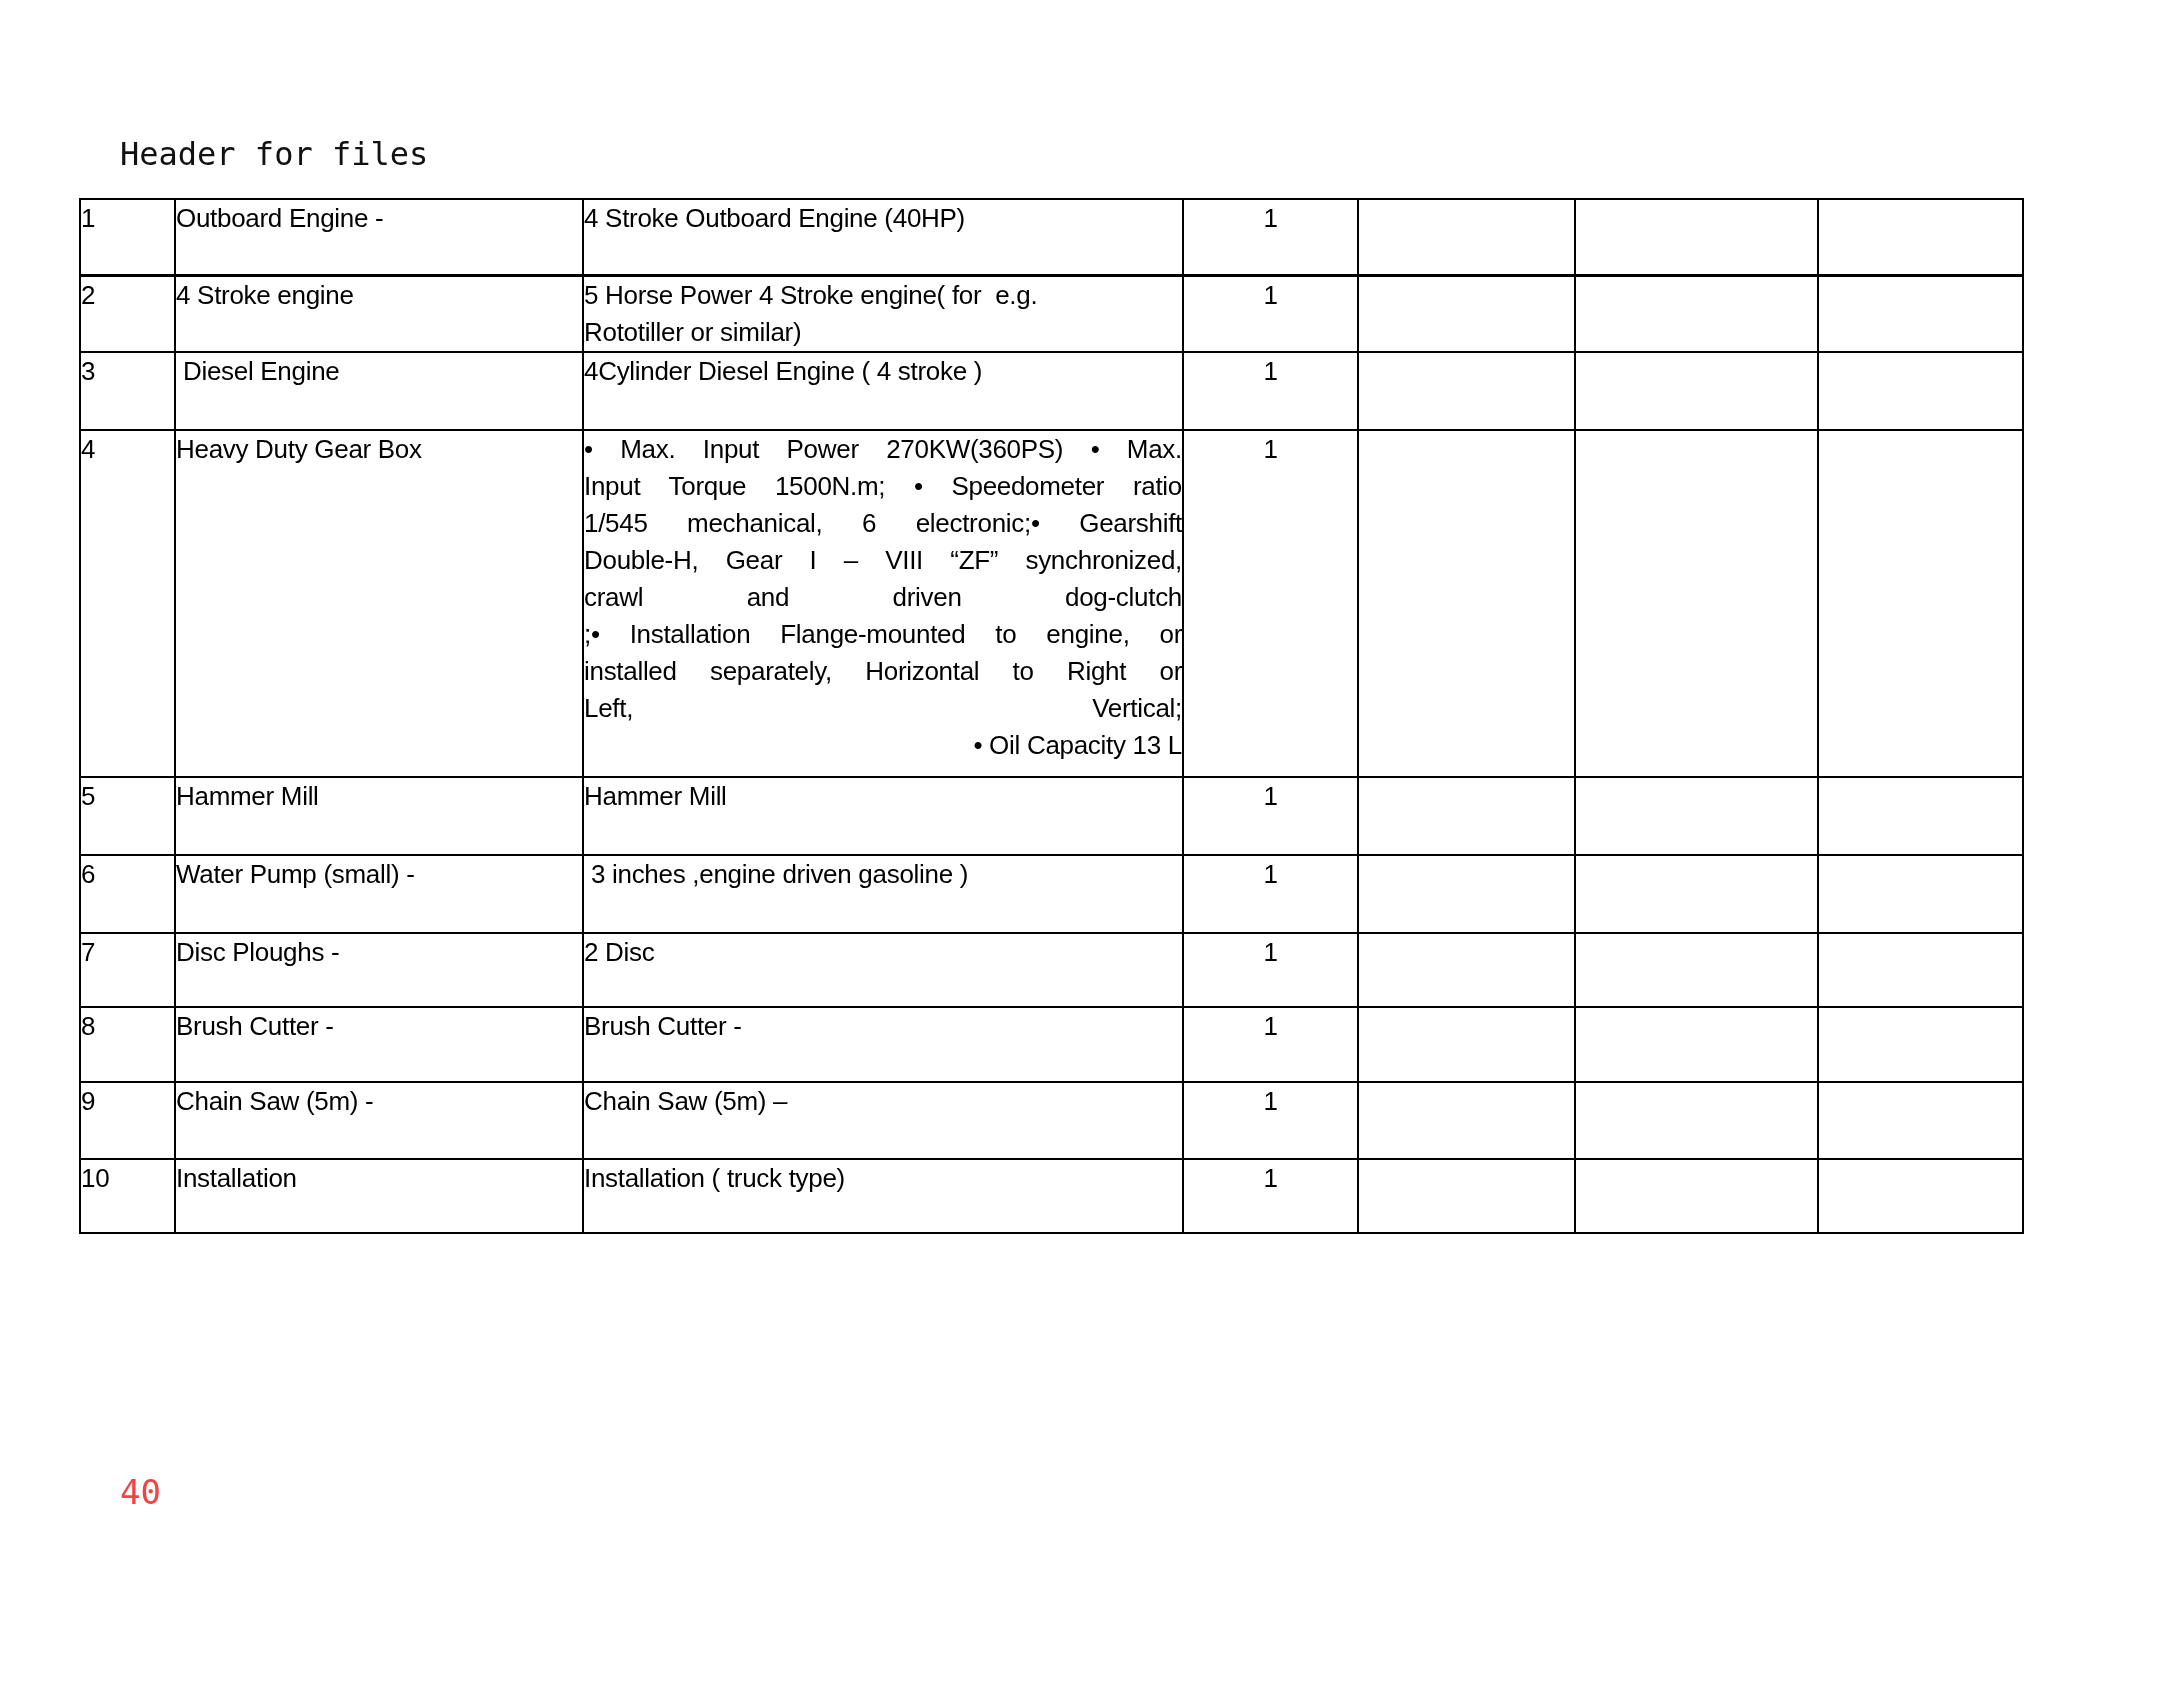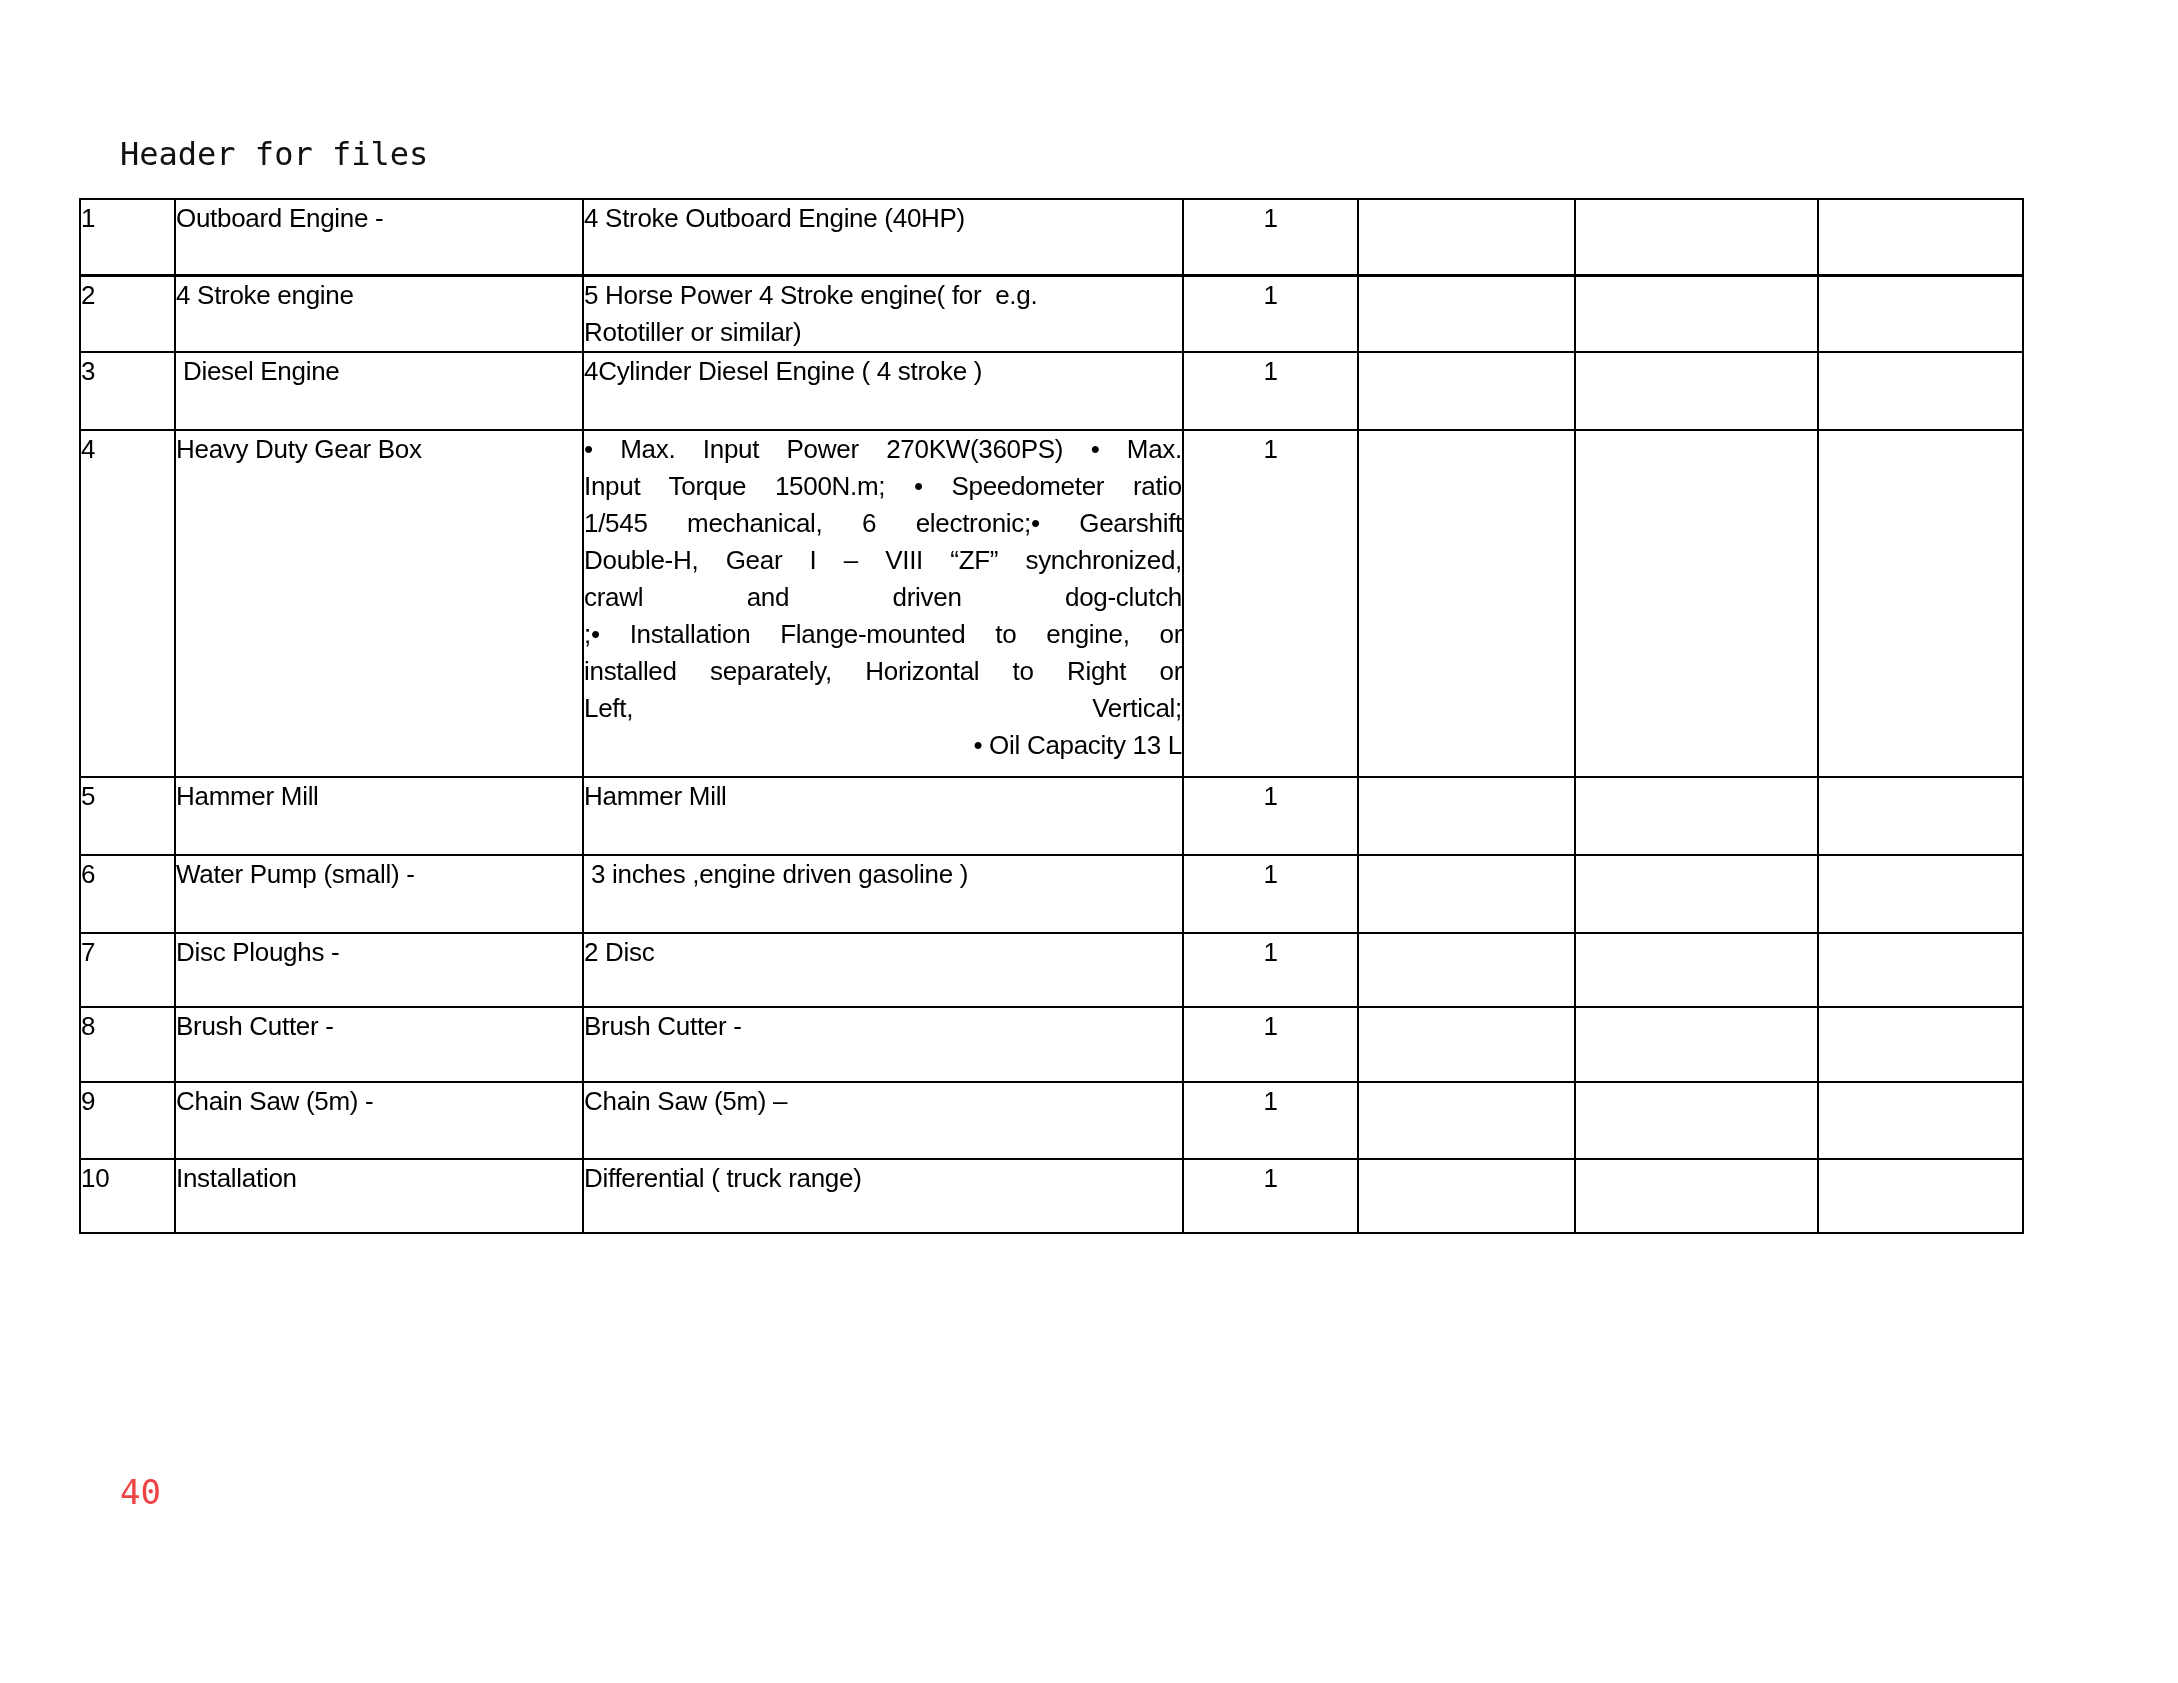--- a/index.html
+++ b/index.html
@@ -181,21 +181,21 @@
           <td class="c-empty"></td>
           <td class="c-empty"></td>
           <td class="c-empty"></td>
         </tr>
         <tr style="height: 74px;">
           <td class="c-num">10</td>
           <td class="c-item va-bottom">
             <div class="pre">Installation</div>
           </td>
           <td class="c-desc va-top">
-            <div class="pre">Differential ( truck range)</div>
+            <div class="pre">Installation ( truck type)</div>
           </td>
           <td class="c-qty">1</td>
           <td class="c-empty"></td>
           <td class="c-empty"></td>
           <td class="c-empty"></td>
         </tr>
       </tbody>
   </table>
 
   <div class="page-number">40</div>

